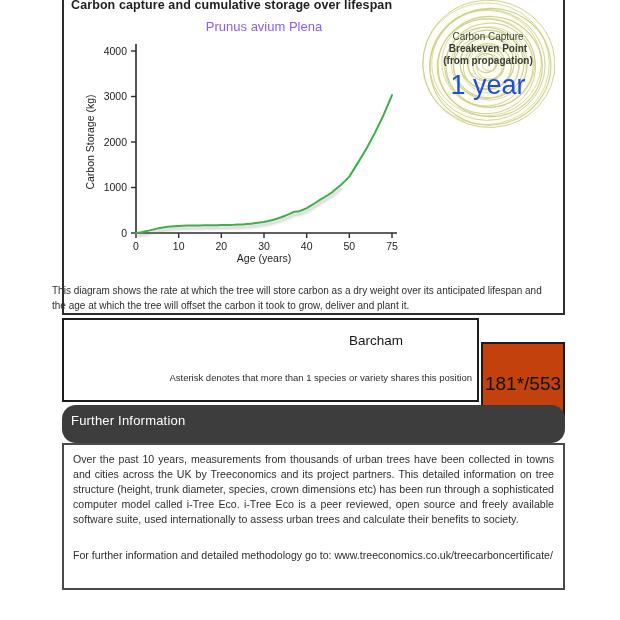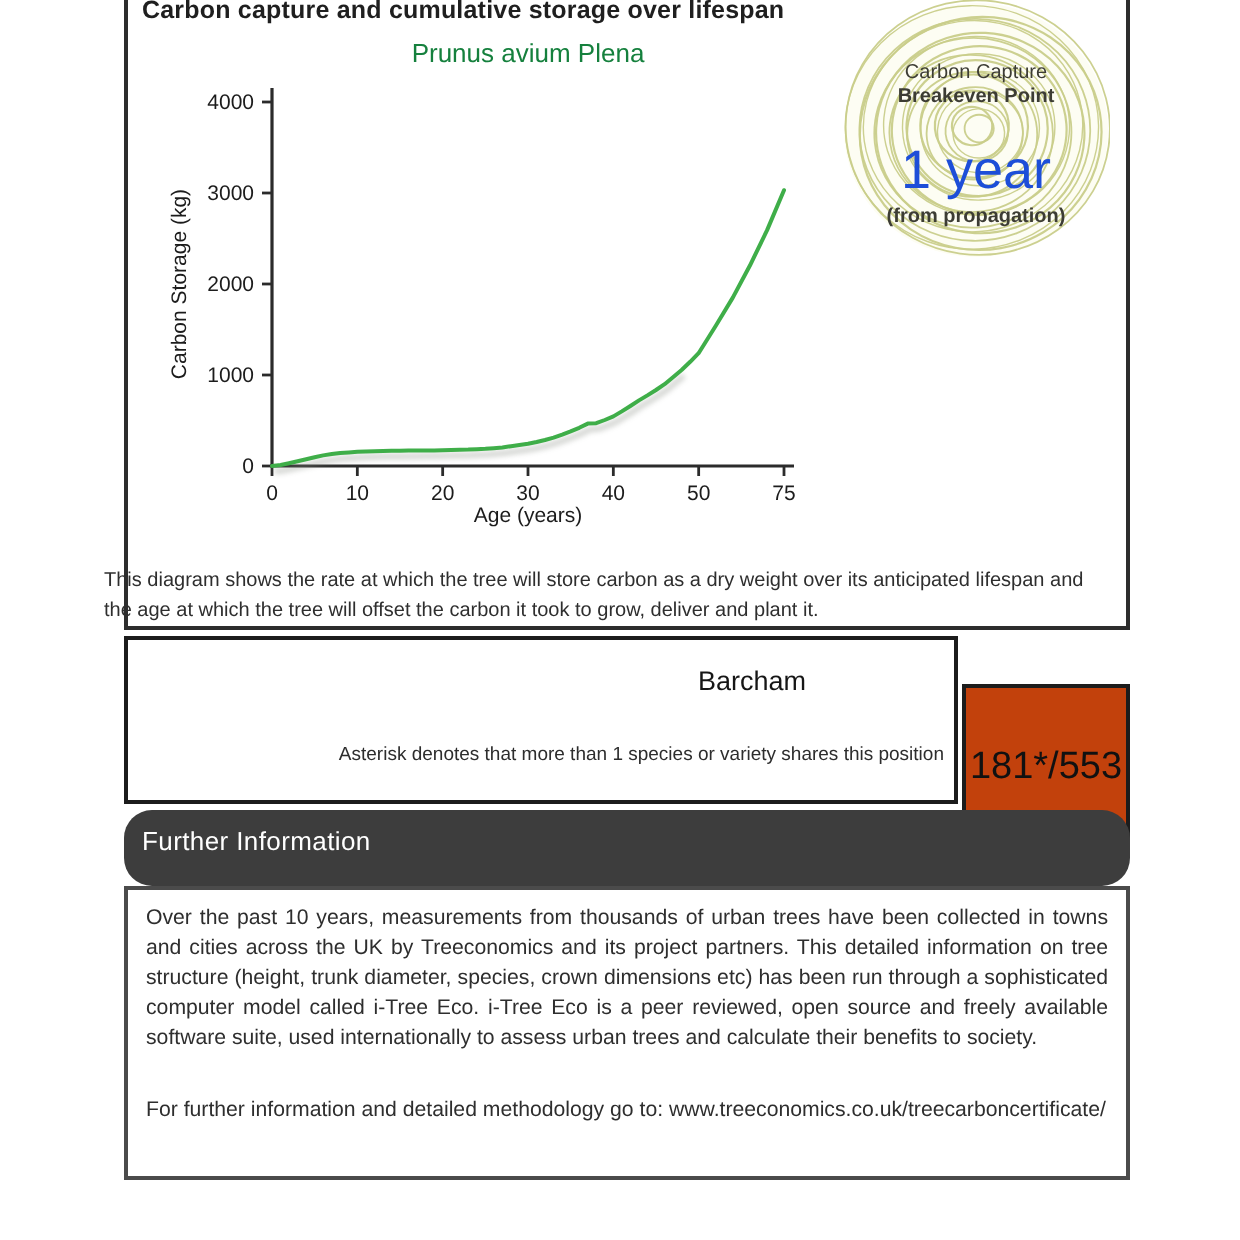--- a/index.html
+++ b/index.html
@@ -5,37 +5,37 @@
   html,body{margin:0;padding:0;width:620px;height:620px;overflow:hidden;background:#ffffff;
     font-family:"Liberation Sans",sans-serif;}
   .page{position:relative;width:620px;height:620px;}
   section,header,div{box-sizing:border-box;}
 
   
   .chart-box{position:absolute;left:62px;top:-14px;width:503px;height:329px;
     border:2px solid #2d2d2d;background:#fff;}
   .box-title{margin:10px 0 0 7px;font-size:12.5px;font-weight:bold;color:#1f1f1f;letter-spacing:.1px;}
   .chart-title{position:absolute;left:139px;top:19px;width:250px;text-align:center;
-    font-size:13px;color:#15803d;}
+    font-size:13px;color:#8b5cf6;}
   #chart-svg{position:absolute;left:75px;top:8px;width:330px;height:265px;}
   #chart-svg text{font-family:"Liberation Sans",sans-serif;}
   .ylabel{position:absolute;left:14px;top:136px;width:152px;text-align:center;
     font-size:10.5px;color:#1c1c1c;transform:rotate(-90deg);}
   .xlabel{position:absolute;left:189px;top:252px;width:150px;text-align:center;
     font-size:10.5px;color:#1c1c1c;}
   .description{position:absolute;left:52px;top:283px;width:492px;
     font-size:10px;line-height:15px;color:#2e2e2e;}
 
   
   .badge{position:absolute;left:421px;top:0px;width:134px;height:131px;}
   .badge svg{position:absolute;left:0;top:0;}
   .badge-text{position:absolute;left:0;width:134px;text-align:center;color:#3c3c34;}
   .badge-l1{top:31px;font-size:10px;font-weight:normal;}
   .badge-l2{top:43px;font-size:10px;font-weight:bold;}
-  .badge-l3{top:55px;font-size:10px;font-weight:bold;margin-top:48px;}
+  .badge-l3{top:55px;font-size:10px;font-weight:bold;}
   .badge-value{top:70px;font-size:27px;font-weight:400;color:#1d4ed8;}
 
   
   .rank-left{position:absolute;left:62px;top:318px;width:417px;height:84px;
     border:2px solid #1c1c1c;background:#fff;}
   .rank-labels{position:absolute;left:285px;top:11px;font-size:13.5px;line-height:19px;color:#161616;}
   .rank-note{position:absolute;right:5px;bottom:17px;font-size:9.5px;color:#2d2d2d;}
   .rank-right{position:absolute;left:481px;top:318px;width:84px;height:84px;
     border:2px solid #1c1c1c;background:#c2410c;display:flex;align-items:center;justify-content:center;
     font-size:19px;color:#111;margin-top:24px;}

